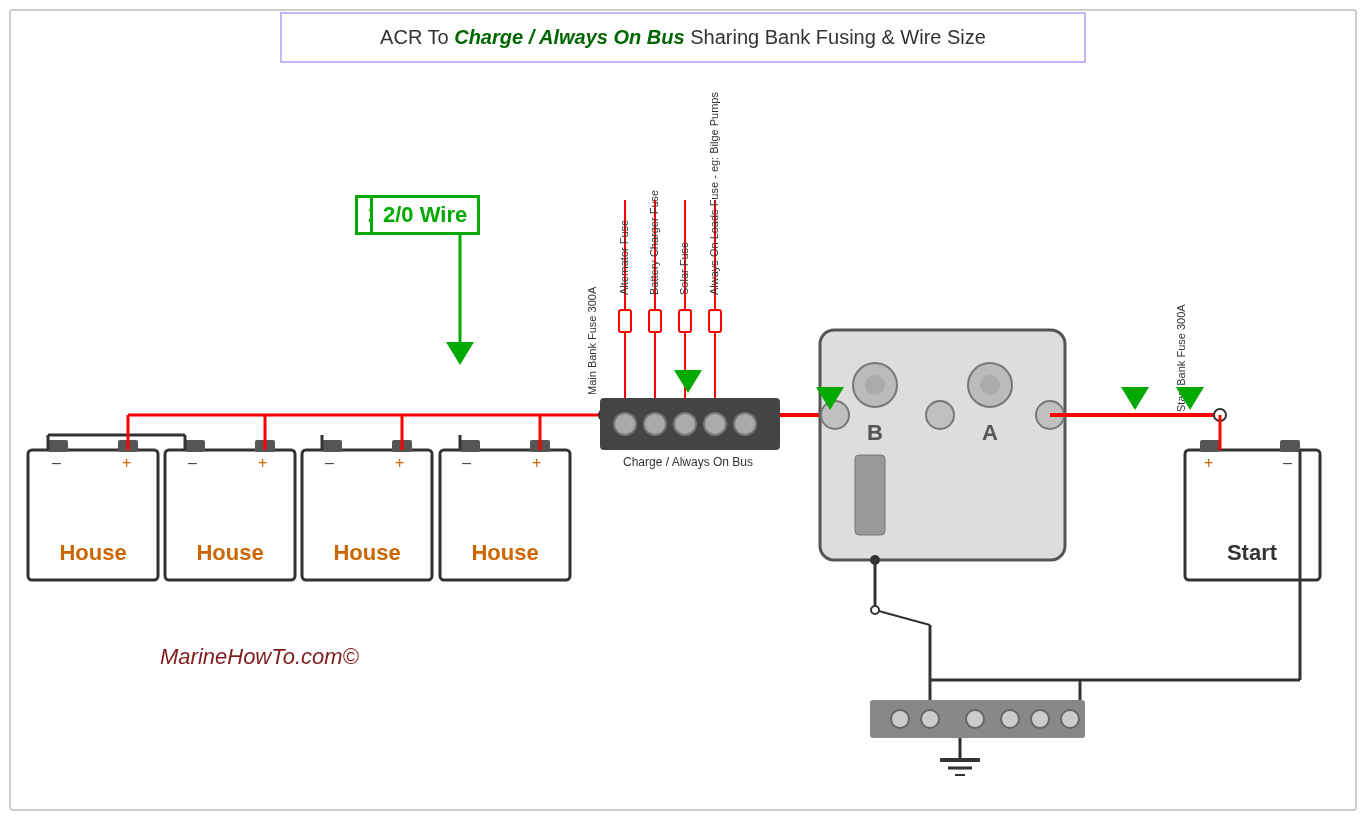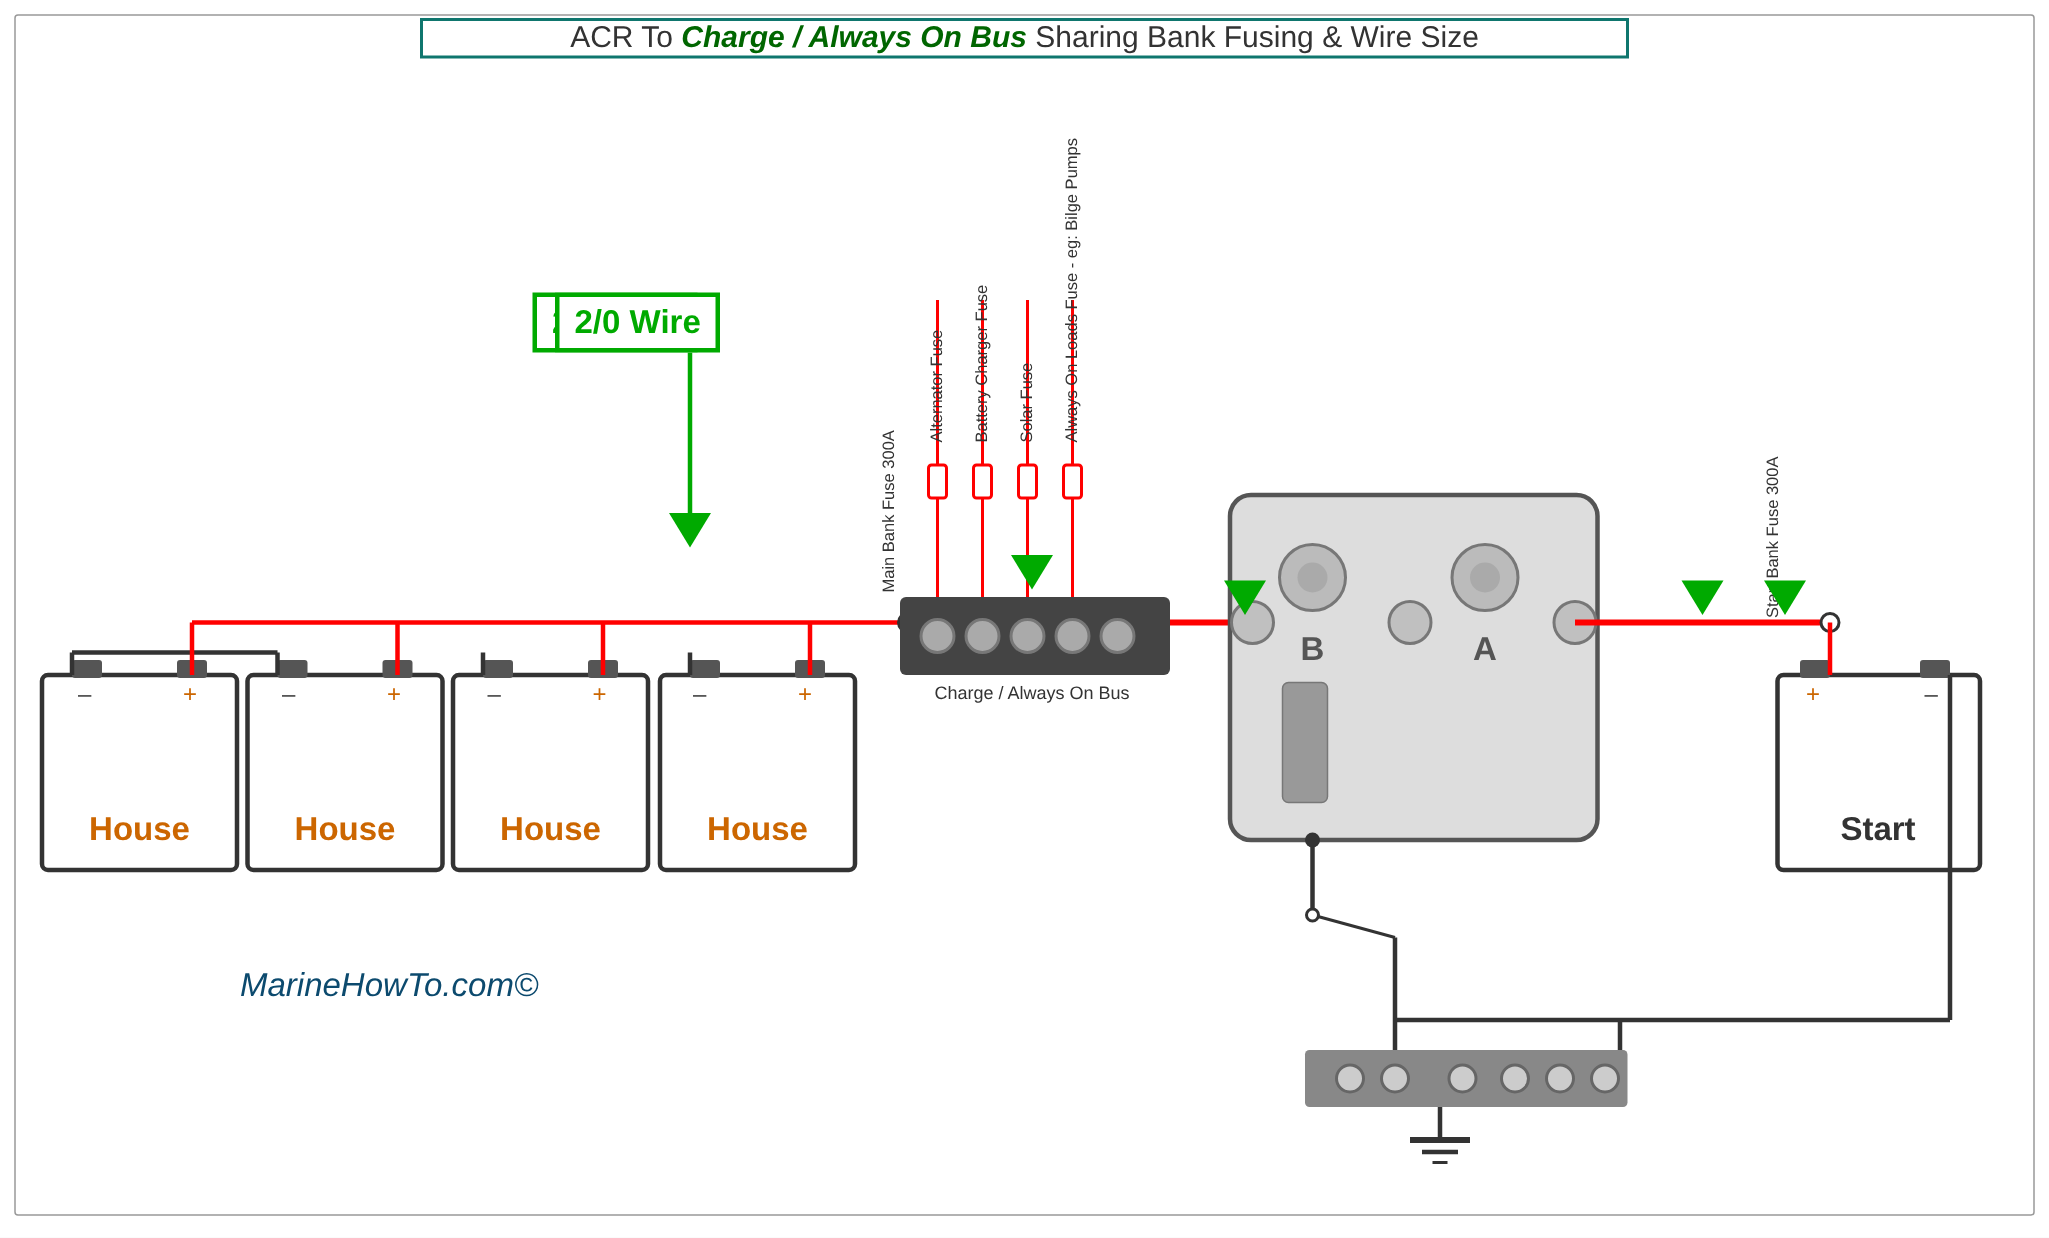--- a/index.html
+++ b/index.html
@@ -14,22 +14,22 @@
       width: 1366px;
       height: 825px;
       background: white;
       position: relative;
     }
     .title-box {
       position: absolute;
       top: 12px;
       left: 280px;
       right: 280px;
-      border: 2px solid #0f766e;
-      padding: 0 16px;
+      border: 2px solid #c4b5fd;
+      padding: 12px 16px;
       text-align: center;
       font-size: 20px;
       color: #333;
       background: white;
     }
     .title-box .italic-green {
       font-style: italic;
       color: #006600;
       font-weight: bold;
     }
@@ -43,21 +43,21 @@
       font-weight: bold;
       border: 3px solid #00aa00;
       padding: 4px 10px;
       background: white;
     }
     
     .watermark {
       position: absolute;
       bottom: 155px;
       left: 160px;
-      color: #0c4a6e;
+      color: #7f1d1d;
       font-size: 22px;
       font-style: italic;
     }
     svg.diagram-svg {
       position: absolute;
       top: 0;
       left: 0;
       width: 1366px;
       height: 825px;
       pointer-events: none;

